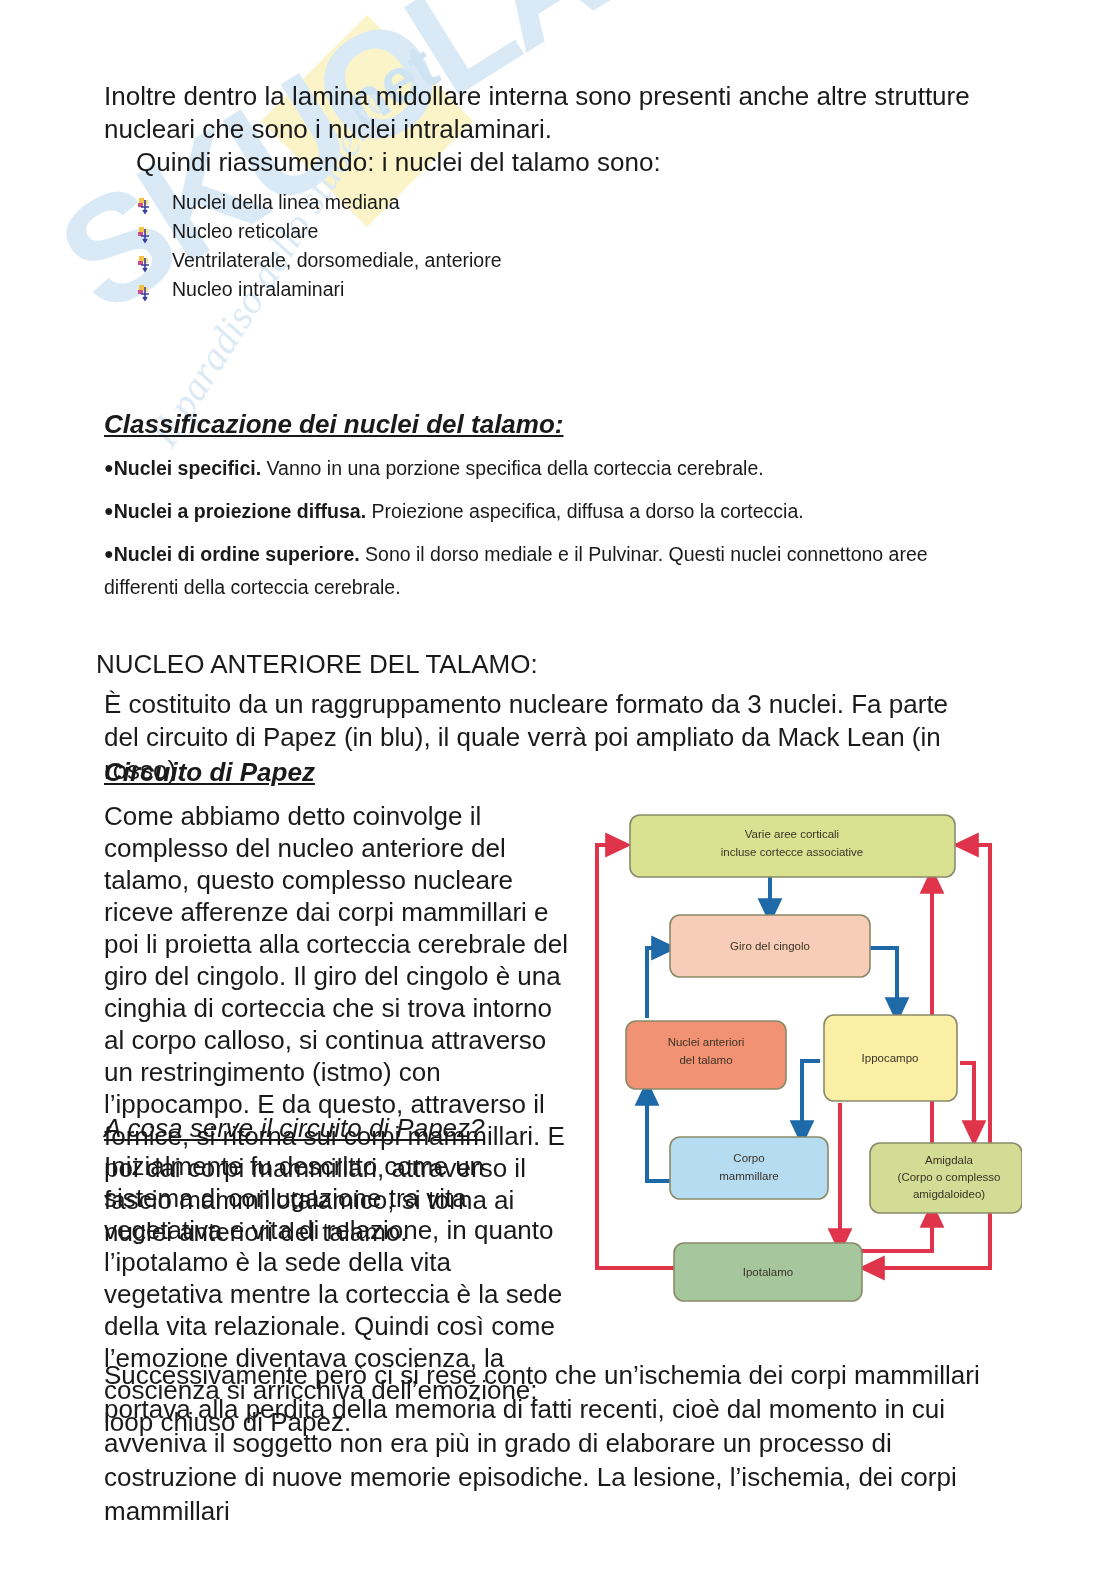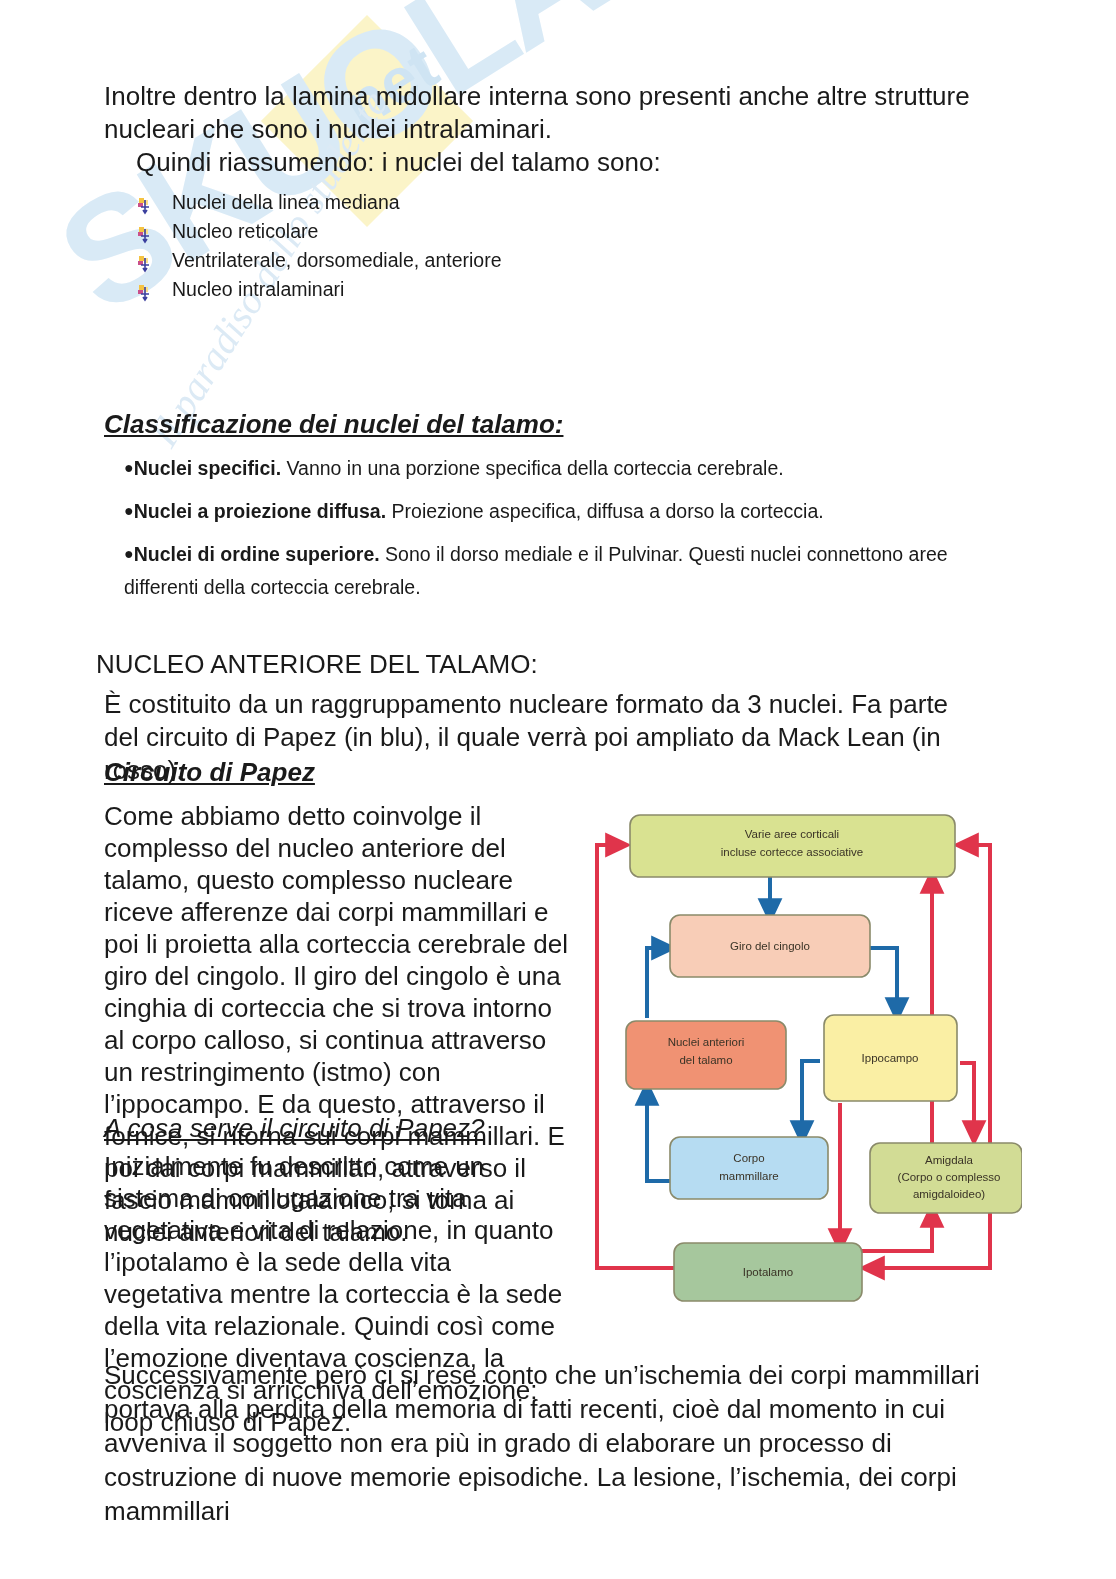--- a/index.html
+++ b/index.html
@@ -112,21 +112,20 @@
     width: 15px;
     height: 17px;
     display: inline-block;
   }
 
   .dot-item {
     position: absolute;
     font-size: 19.5px;
     line-height: 33px;
     color: #1a1a1a;
-    margin-left: 20px;
   }
   .dot-item .dot {
     font-size: 16px;
     vertical-align: 2px;
   }
 
   
   #diagram {
     position: absolute;
     left: 592px;

